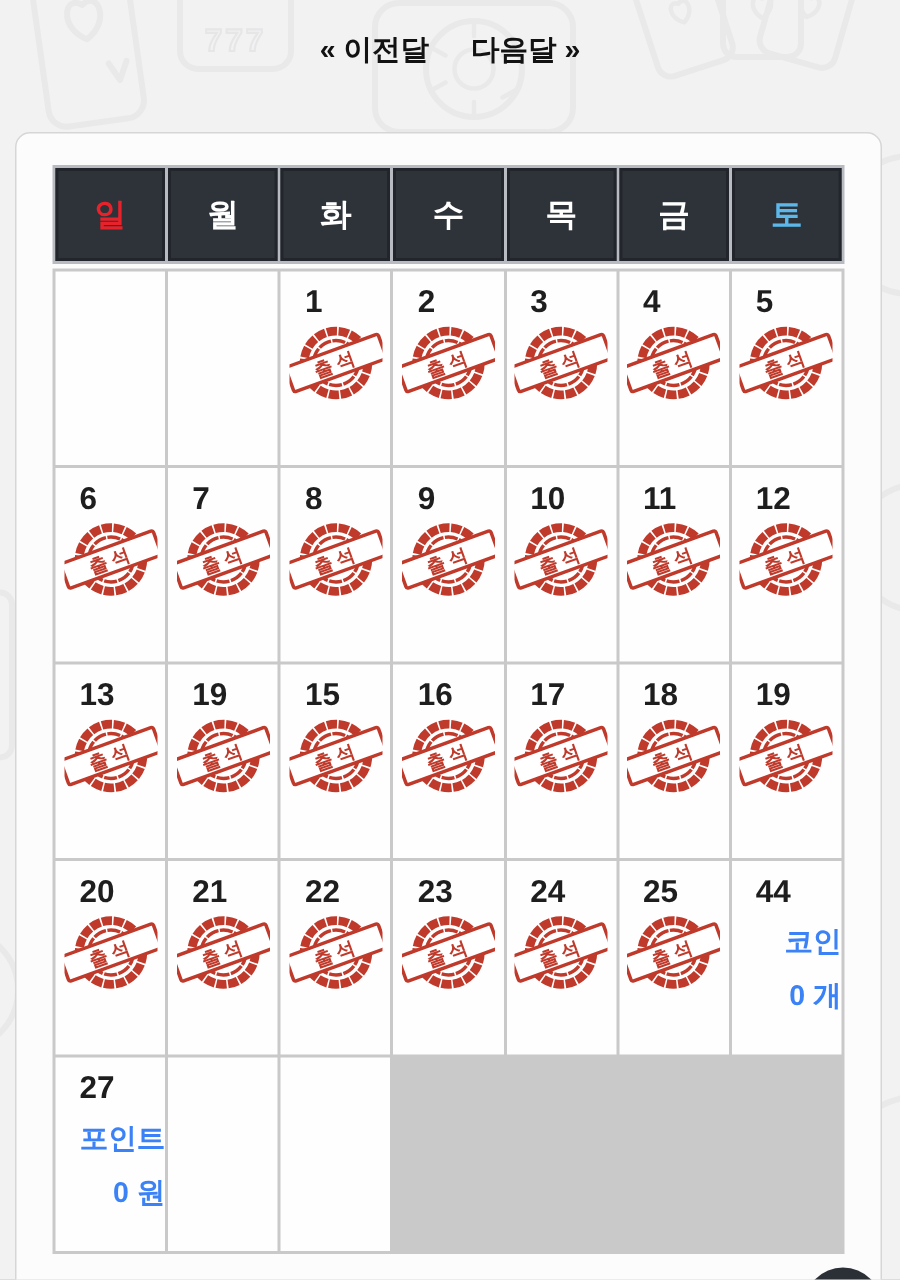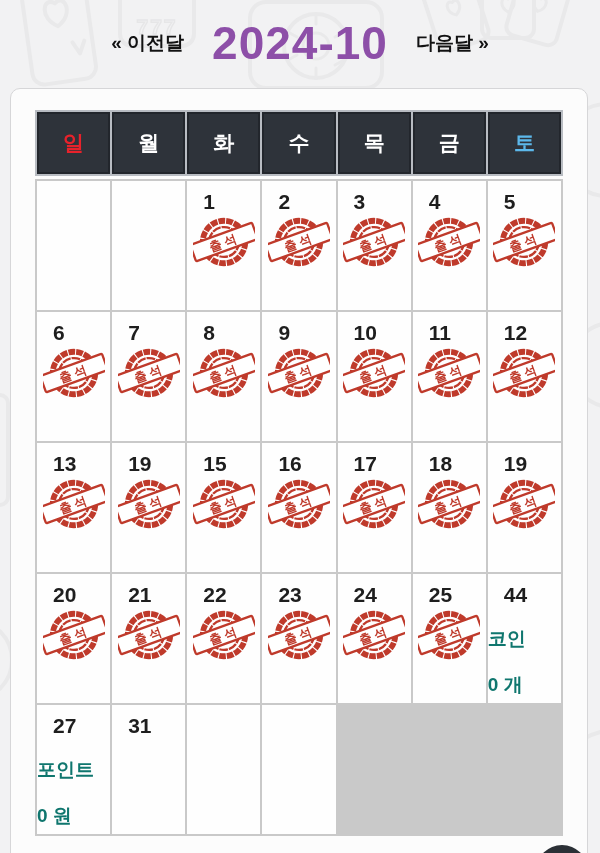--- a/index.html
+++ b/index.html
@@ -31,21 +31,21 @@
     display:flex;align-items:center;justify-content:center;
     font-size:21px;font-weight:bold;
   }
   .grid{
     display:grid;grid-template-columns:repeat(7,1fr);grid-auto-rows:129px;
     background:#c9c9c9;gap:2px;padding:2px;
   }
   .day{background:#fefefe;overflow:hidden;}
   .num{margin:9px 0 0 16px;font-size:21px;font-weight:bold;color:#1e1e1e;line-height:1.1;}
   .stamp{display:block;margin:1px auto 0 auto;}
-  .info{text-align:left;font-size:19px;font-weight:bold;color:#0f766e;line-height:1.3;margin-top:21px;}
+  .info{text-align:right;font-size:19px;font-weight:bold;color:#3b82f6;line-height:1.3;margin-top:11px;}
   
   .fab{
     position:absolute;left:536px;top:845px;width:52px;height:52px;z-index:3;
     border-radius:50%;background:#2b3036;cursor:pointer;
   }
 </style>
 </head>
 <body>
 
 <svg class="bg-decor" width="600" height="853" viewBox="0 0 600 853">
@@ -87,21 +87,20 @@
     <circle cx="612" cy="365" r="42"></circle>
     <circle cx="618" cy="800" r="70"></circle>
     <rect x="-30" y="395" width="38" height="110" rx="8"></rect>
     <circle cx="-28" cy="660" r="40"></circle>
   </g>
   <text x="157" y="34" text-anchor="middle" font-size="21" font-weight="bold" letter-spacing="2" fill="none" stroke="#e6e6e7" stroke-width="1.4">777</text>
 </svg>
 
 <div class="nav">
   <span class="nav-btn">« 이전달</span>
-  <span class="title">2024-10</span>
   <span class="nav-btn">다음달 »</span>
 </div>
 
 <div class="card">
   <div class="header-row">
       <div class="wd" style="color: rgb(232, 34, 43);">일</div>
       <div class="wd" style="color: rgb(255, 255, 255);">월</div>
       <div class="wd" style="color: rgb(255, 255, 255);">화</div>
       <div class="wd" style="color: rgb(255, 255, 255);">수</div>
       <div class="wd" style="color: rgb(255, 255, 255);">목</div>
@@ -439,21 +438,18 @@
       <div class="day">
         <div class="num">44</div>
         <div class="info">코인</div>
         <div class="info">0 개</div>
       </div>
       <div class="day">
         <div class="num">27</div>
         <div class="info">포인트</div>
         <div class="info">0 원</div>
       </div>
-      <div class="day">
-        <div class="num">31</div>
-      </div>
       <div class="day"></div>
       <div class="day"></div>
     </div>
 </div>
 
 <div class="fab"></div>
 
 </body></html>

